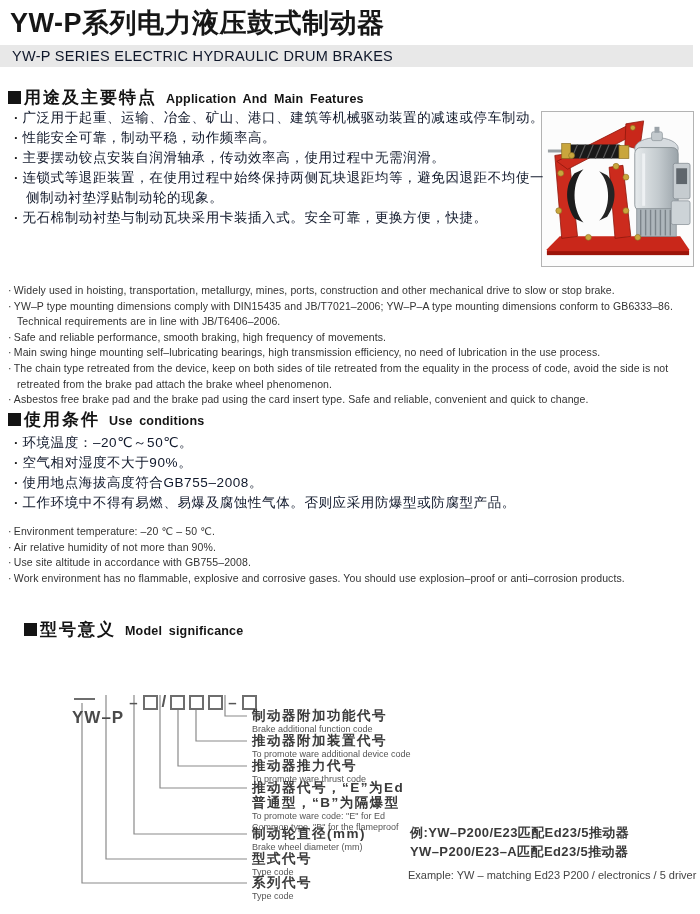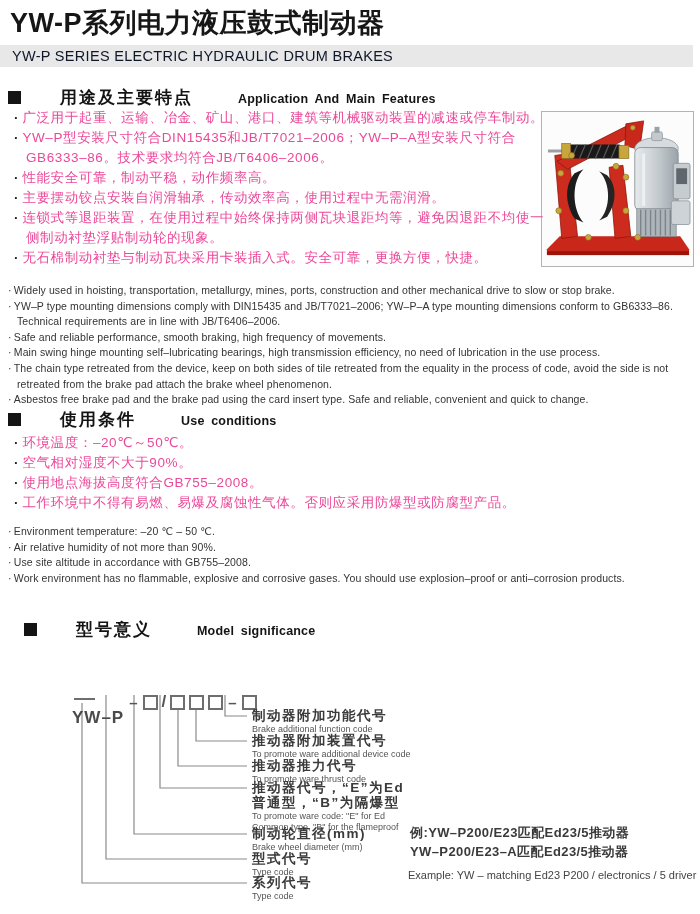--- a/index.html
+++ b/index.html
@@ -6,29 +6,29 @@
   html,body { background:#ffffff; }
   body { font-family:"Liberation Sans","DejaVu Sans",sans-serif; color:#222; }
   .page { position:relative; width:700px; height:914px; background:#fff; overflow:hidden; }
 
   .title { position:absolute; left:10px; top:5px; font-size:27px; font-weight:bold;
            color:#161616; letter-spacing:0.5px; white-space:nowrap; }
   .band  { position:absolute; left:0; top:45px; width:693px; height:22px;
            background:#e8e8e8; line-height:22px; padding-left:12px;
            font-size:14.5px; color:#0f172a; letter-spacing:0.3px; }
 
-  .sec-head { position:absolute; left:8px; display:flex; align-items:baseline; white-space:nowrap;gap:36px; }
+  .sec-head { position:absolute; left:8px; display:flex; align-items:baseline; white-space:nowrap; }
   .sec-head .sq { width:13px; height:13px; background:#141414; display:inline-block;
                   margin-right:3px; align-self:center; }
   .sec-head .cn { font-size:17px; font-weight:bold; color:#141414; letter-spacing:2px; }
   .sec-head .en { font-size:12.5px; font-weight:bold; color:#141414; margin-left:9px;
                   word-spacing:3px; letter-spacing:0.2px; }
 
   ul.cn-list, ul.en-list { list-style:none; }
-  ul.cn-list li { font-size:13.5px; line-height:20px; color:#ec4899;
+  ul.cn-list li { font-size:13.5px; line-height:20px; color:#0f172a;
                   padding-left:12px; text-indent:-12px; letter-spacing:0.6px; }
   ul.cn-list li::before { content:"\00B7\2009"; font-weight:bold; color:#1e1e1e; }
   ul.en-list li { font-size:10.5px; line-height:15.6px; color:#333;
                   padding-left:9px; text-indent:-9px; letter-spacing:0.1px; }
   ul.en-list li::before { content:"\00B7\2009"; color:#333; }
 
   .s1-cn { position:absolute; left:14px; top:108px; width:532px; }
   .s1-en { position:absolute; left:8px;  top:283px; width:688px; }
   .s2-cn { position:absolute; left:14px; top:433px; width:620px; }
   .s2-en { position:absolute; left:8px;  top:524px; width:688px; }
@@ -121,21 +121,20 @@
           <circle cx="97" cy="127" r="3"></circle>
         <circle cx="30" cy="44" r="3"></circle>
           <circle cx="75" cy="55" r="3"></circle>
           <circle cx="92" cy="16" r="2.5"></circle>
       </g>
     </svg>
   </div>
 
   <ul class="cn-list s1-cn">
     <li>广泛用于起重、运输、冶金、矿山、港口、建筑等机械驱动装置的减速或停车制动。</li>
-    <li>YW–P型安装尺寸符合DIN15435和JB/T7021–2006；YW–P–A型安装尺寸符合GB6333–86。技术要求均符合JB/T6406–2006。</li>
     <li>性能安全可靠，制动平稳，动作频率高。</li>
     <li>主要摆动铰点安装自润滑轴承，传动效率高，使用过程中无需润滑。</li>
     <li>连锁式等退距装置，在使用过程中始终保持两侧瓦块退距均等，避免因退距不均使一侧制动衬垫浮贴制动轮的现象。</li>
     <li>无石棉制动衬垫与制动瓦块采用卡装插入式。安全可靠，更换方便，快捷。</li>
   </ul>
 
   <ul class="en-list s1-en">
     <li>Widely used in hoisting, transportation, metallurgy, mines, ports, construction and other mechanical drive to slow or stop brake.</li>
     <li>YW–P type mounting dimensions comply with DIN15435 and JB/T7021–2006; YW–P–A type mounting dimensions conform to GB6333–86. Technical requirements are in line with JB/T6406–2006.</li>
     <li>Safe and reliable performance, smooth braking, high frequency of movements.</li>

